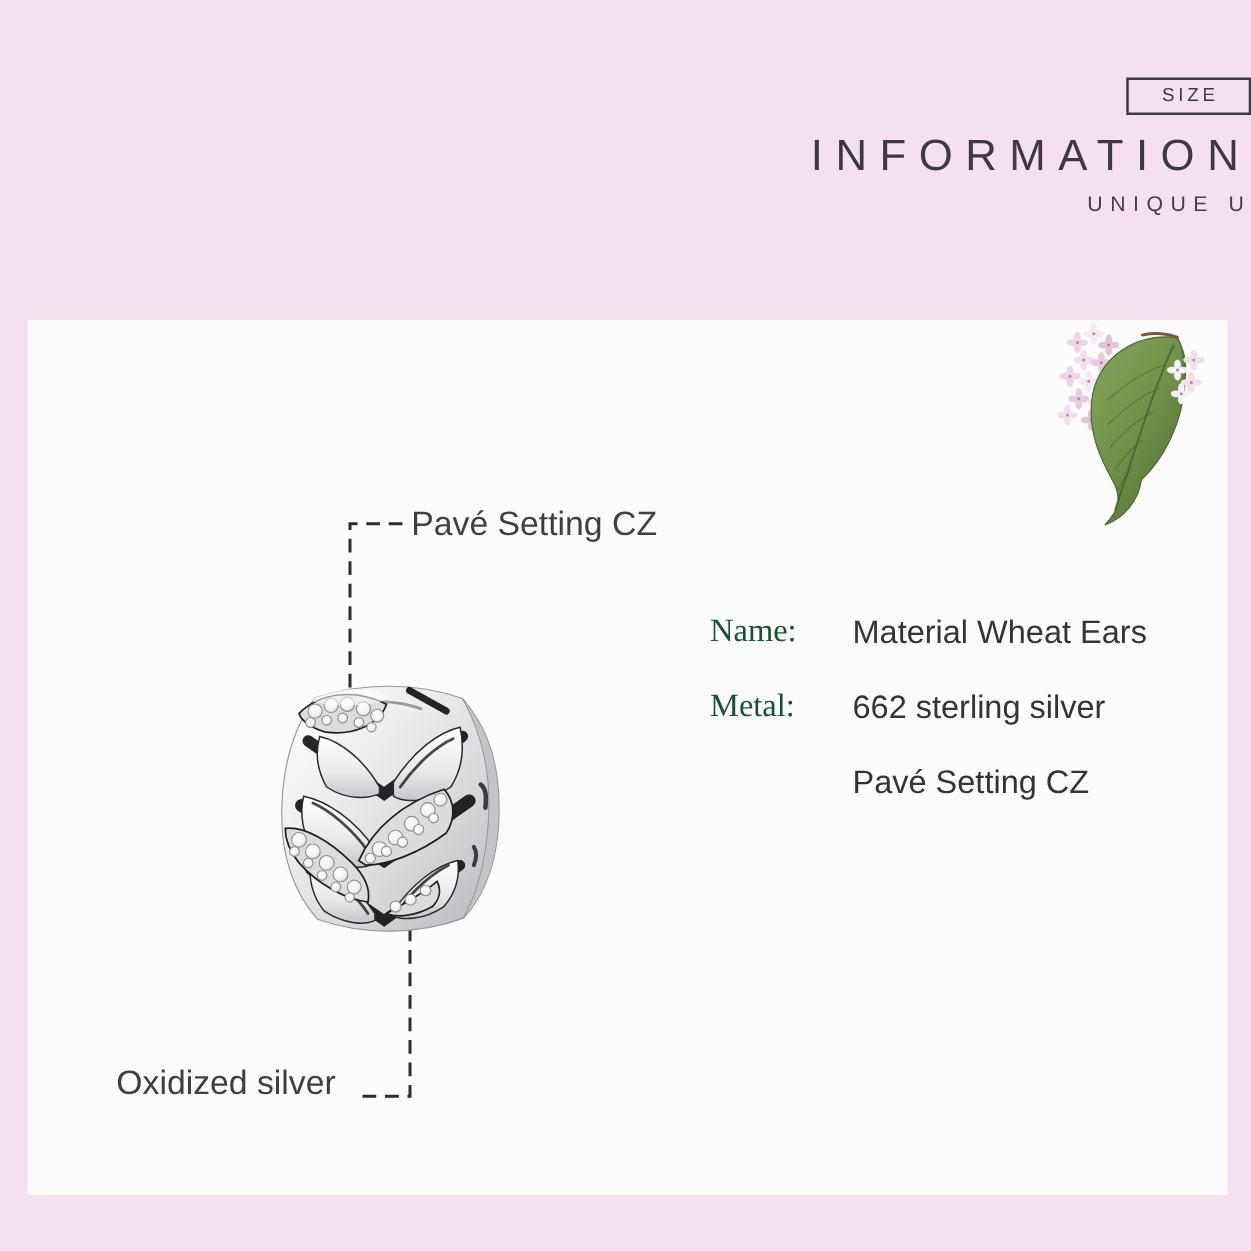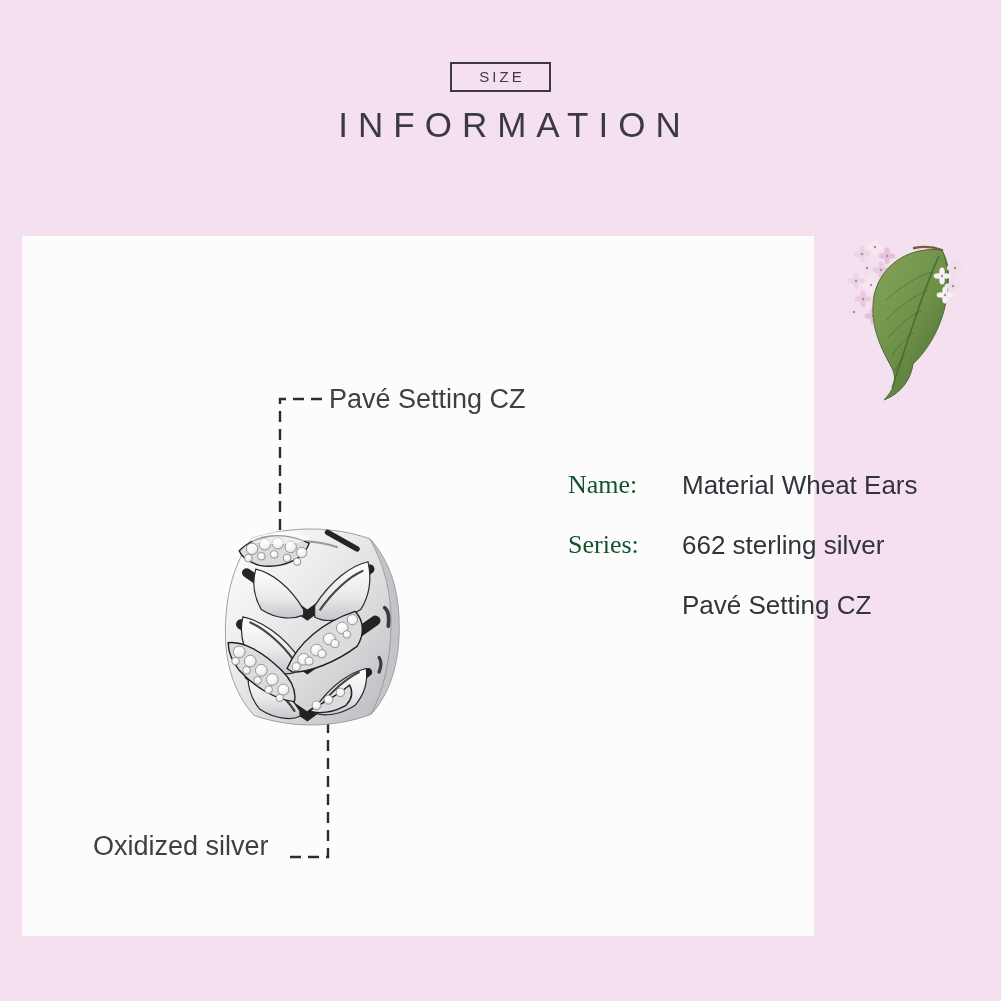--- a/index.html
+++ b/index.html
@@ -7,21 +7,21 @@
   body {
     position: relative;
     width: 1001px; height: 1001px;
     background: #f4e0ee;
     font-family: "Liberation Sans", sans-serif;
     overflow: hidden;
     color: #3b3a42;
   }
 
   
-  .header { position: absolute; left: 0; top: 0; width: 1001px; height: 250px; text-align: center; }
+  .header { position: absolute; left: 0; top: 0; width: 1001px; height: 250px; text-align: right; }
   .size-badge {
     display: inline-block;
     margin-top: 62px;
     padding: 4px 24px 5px 27px;
     border: 2px solid #3b3a42;
     font-size: 15px;
     letter-spacing: 3px;
     color: #3b3a42;
   }
   .title {
@@ -35,22 +35,22 @@
   .subtitle {
     margin-top: 9px;
     font-size: 17px;
     letter-spacing: 6px;
     color: #413f47;
   }
 
   
   .panel {
     position: absolute;
-    left: 22px; top: 236px;
-    width: 792px; height: 700px;
+    left: 22px; top: 256px;
+    width: 960px; height: 700px;
     background: #fdfcfd;
   }
   .panel > * { position: absolute; }
 
   .lines-svg { left: 0; top: 0; width: 960px; height: 700px; pointer-events: none; }
 
   .callout-top   { left: 307px; top: 148px; font-size: 27px; color: #3e3e45; white-space: nowrap; }
   .callout-bottom{ left: 71px;  top: 595px; font-size: 27px; color: #3e3e45; white-space: nowrap; }
 
   .charm-svg { left: 197px; top: 287px; width: 184px; height: 210px; }
@@ -61,20 +61,21 @@
   .spec-row { height: 60px; font-size: 26px; line-height: 34px; white-space: nowrap; }
   .spec-label { display: inline-block; width: 114px; color: #14532d; vertical-align: top; font-family: Liberation Serif, serif; }
   .spec-value { color: #33333a; }
 </style>
 </head>
 <body>
 
 <div class="header">
   <div class="size-badge">SIZE</div>
   <div class="title">INFORMATION</div>
+  <div class="subtitle">UNIQUE U</div>
 </div>
 
 <div class="panel">
 
   <svg class="lines-svg" viewBox="0 0 960 700">
     <g fill="none" stroke="#2d2d2d" stroke-width="2.4" stroke-dasharray="11 7">
       <path d="M 300 163 L 258 163 L 258 296"></path>
       <path d="M 268 621 L 306 621 L 306 441"></path>
     </g>
   </svg>
@@ -231,20 +232,20 @@
       <use href="#bl" x="103" y="57" color="#f7f0f5"></use>
       <use href="#bl" x="113" y="30" color="#efdfe9"></use>
     </g>
   </svg>
 
   <div class="specs">
     <div class="spec-row">
       <span class="spec-label">Name:</span><span class="spec-value">Material Wheat Ears</span>
     </div>
     <div class="spec-row">
-      <span class="spec-label">Series:</span><span class="spec-value">662 sterling silver</span>
+      <span class="spec-label">Metal:</span><span class="spec-value">662 sterling silver</span>
     </div>
     <div class="spec-row">
       <span class="spec-label"></span><span class="spec-value">Pavé Setting CZ</span>
     </div>
   </div>
 
 </div>
 
 </body></html>

